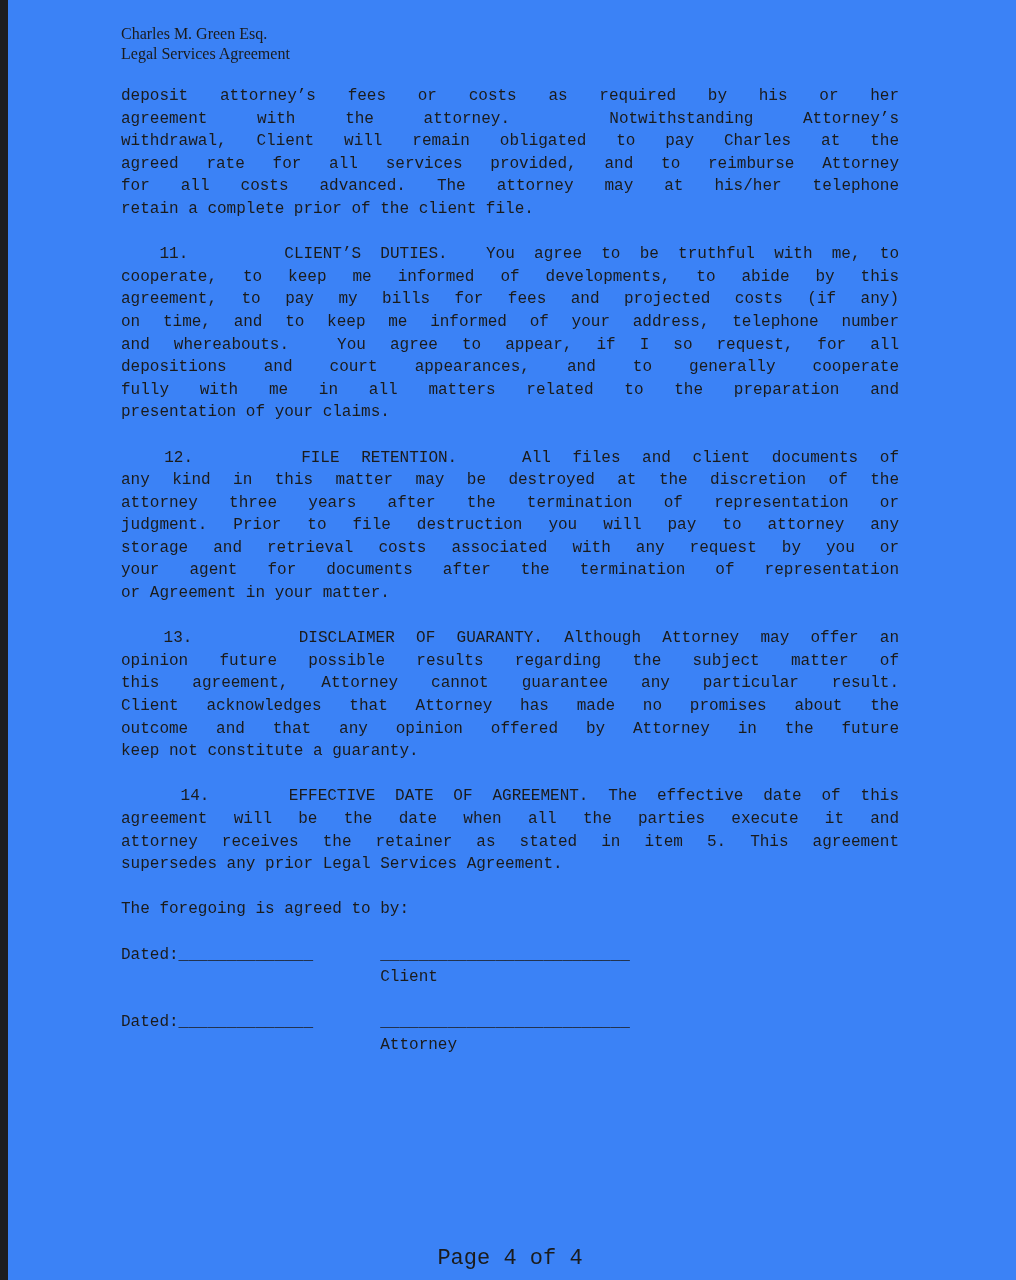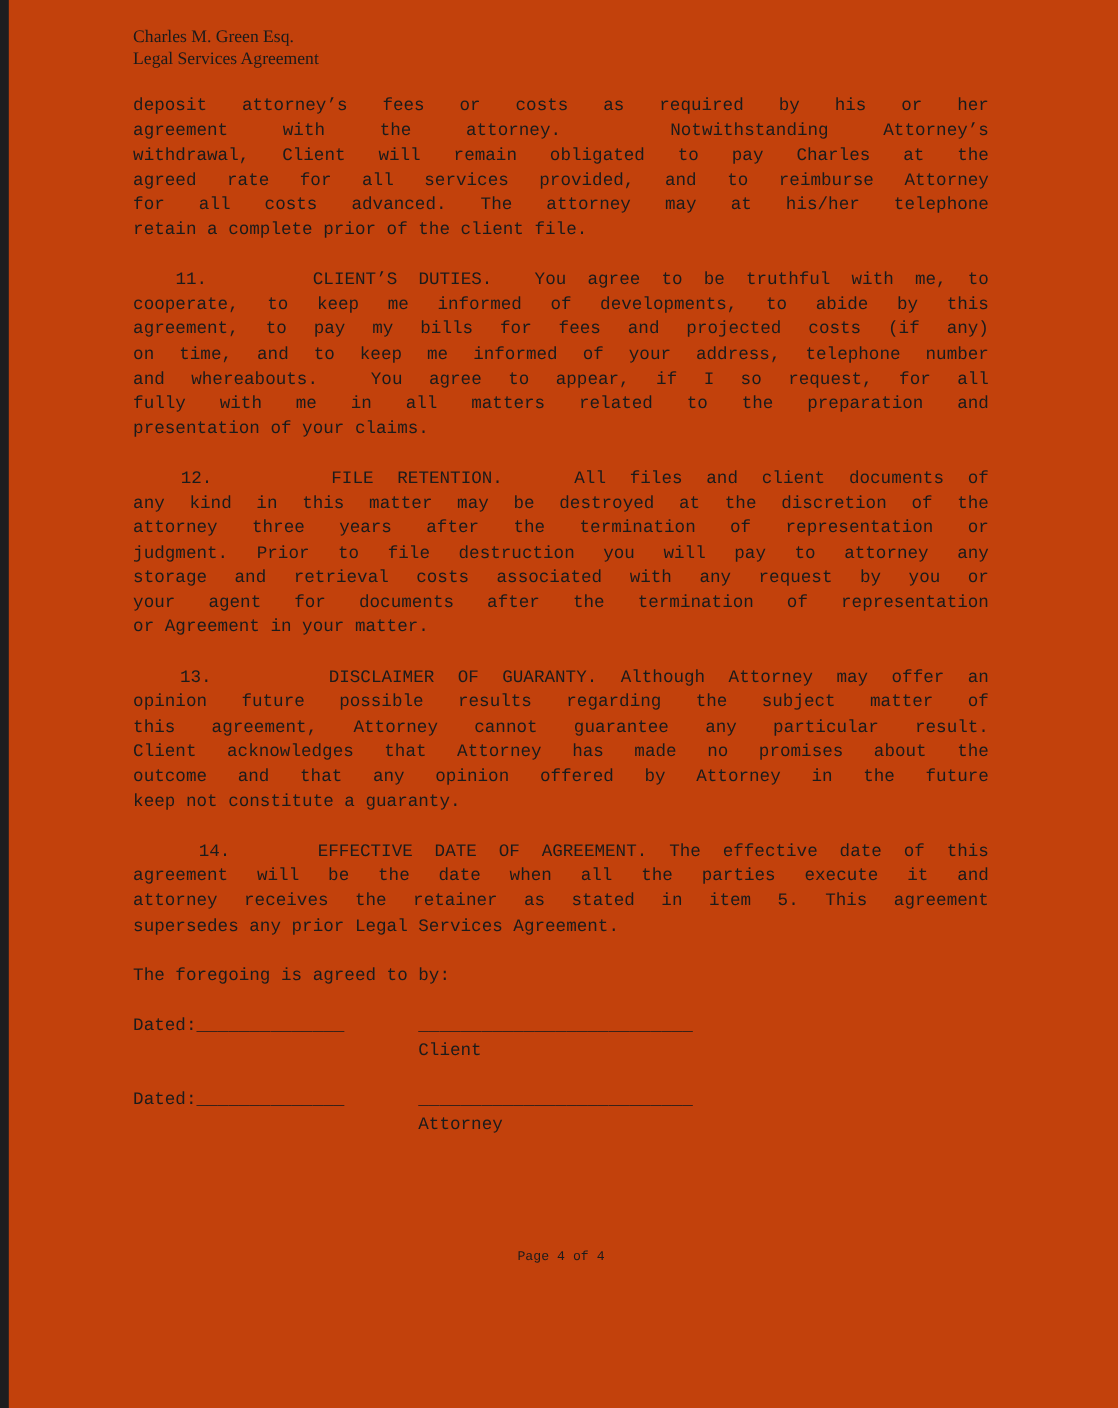--- a/index.html
+++ b/index.html
@@ -1,20 +1,20 @@
 <!DOCTYPE html>
 <html><head>
 <meta charset="utf-8">
 <style>
   html, body { margin: 0; padding: 0; background: #ffffff; }
   .page {
     position: relative;
     width: 1016px;
     height: 1280px;
-    background: #c2410c;
+    background: #3b82f6;
     overflow: hidden;
     color: #1b1b1b;
   }
   .edge-bar {
     position: absolute;
     left: 0; top: 0;
     width: 8px; height: 1280px;
     background: #1d1d1f;
   }
   .doc-header {
@@ -29,26 +29,26 @@
     font-family: "Liberation Mono", "DejaVu Sans Mono", monospace;
     font-size: 16px;
     line-height: 22.6px;
   }
   .para { margin: 0 0 22.6px 0; }
   .line { min-height: 22.6px; }
   .j { text-align: justify; text-align-last: justify; }
   .pre { white-space: pre; }
   .footer {
     position: absolute;
-    top: 1131px;
+    top: 1248px;
     left: 121px;
     width: 778px;
     text-align: center;
     font-family: "Liberation Mono", "DejaVu Sans Mono", monospace;
-    font-size: 12px;
+    font-size: 22px;
     line-height: 22.6px;
   }
 </style>
 </head>
 <body>
 
 <div class="page">
   <div class="edge-bar"></div>
 
   <div class="doc-header">
@@ -66,20 +66,21 @@
       <div class="line j">for all costs advanced. The attorney may at his/her telephone</div>
       <div class="line">retain a complete prior of the client file.</div>
     </div>
 
     <div class="para">
       <div class="line j">&nbsp;&nbsp;11.&nbsp;&nbsp;&nbsp;&nbsp;&nbsp;CLIENT’S DUTIES.&nbsp; You agree to be truthful with me, to</div>
       <div class="line j">cooperate, to keep me informed of developments, to abide by this</div>
       <div class="line j">agreement, to pay my bills for fees and projected costs (if any)</div>
       <div class="line j">on time, and to keep me informed of your address, telephone number</div>
       <div class="line j">and whereabouts.&nbsp; You agree to appear, if I so request, for all</div>
+      <div class="line j">depositions and court appearances, and to generally cooperate</div>
       <div class="line j">fully with me in all matters related to the preparation and</div>
       <div class="line">presentation of your claims.</div>
     </div>
 
     <div class="para">
       <div class="line j">&nbsp;&nbsp;12.&nbsp;&nbsp;&nbsp;&nbsp;&nbsp;FILE RETENTION.&nbsp;&nbsp; All files and client documents of</div>
       <div class="line j">any kind in this matter may be destroyed at the discretion of the</div>
       <div class="line j">attorney three years after the termination of representation or</div>
       <div class="line j">judgment. Prior to file destruction you will pay to attorney any</div>
       <div class="line j">storage and retrieval costs associated with any request by you or</div>

